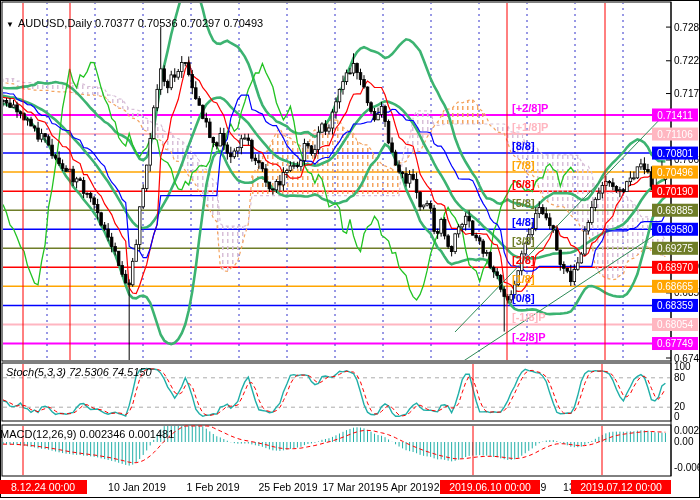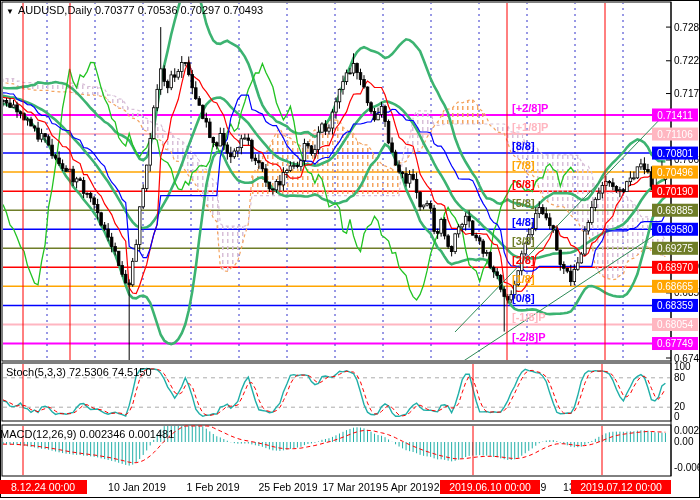--- a/index.html
+++ b/index.html
@@ -735,24 +735,24 @@
         <text x="592" y="491" font-size="10.5" fill="#000000" text-anchor="middle" font-family="&quot;Liberation Sans&quot;,sans-serif">13 Jun 2019</text>
         <rect x="-1" y="480" width="88" height="14" fill="#FF0000"></rect>
         <text x="43" y="491" font-size="10.5" fill="#FFFFFF" text-anchor="middle" font-family="&quot;Liberation Sans&quot;,sans-serif">8.12.24 00:00</text>
         <rect x="440" y="480" width="100" height="14" fill="#FF0000"></rect>
         <text x="490" y="491" font-size="10.5" fill="#FFFFFF" text-anchor="middle" font-family="&quot;Liberation Sans&quot;,sans-serif">2019.06.10 00:00</text>
         <rect x="571" y="480" width="100" height="14" fill="#FF0000"></rect>
         <text x="621" y="491" font-size="10.5" fill="#FFFFFF" text-anchor="middle" font-family="&quot;Liberation Sans&quot;,sans-serif">2019.07.12 00:00</text>
       </g>
     </svg>
 
-<div class="overlay-label" style="left:6px;top:4px;">
+<div class="overlay-label" style="left:6px;top:17px;">
   <span class="tri">▼</span><span>AUDUSD,Daily  0.70377 0.70536 0.70297 0.70493</span>
 </div>
-<div class="overlay-label" style="left:6px;top:366px;">
+<div class="overlay-label" style="left:6px;top:366px;font-style:italic;">
   <span>Stoch(5,3,3)</span>
   <span>72.5306 74.5150</span>
 </div>
 <div class="overlay-label" style="left:0;top:428px;">
   <span>MACD(12,26,9)</span>
   <span>0.002346 0.001481</span>
 </div>
 
 </div>
 

